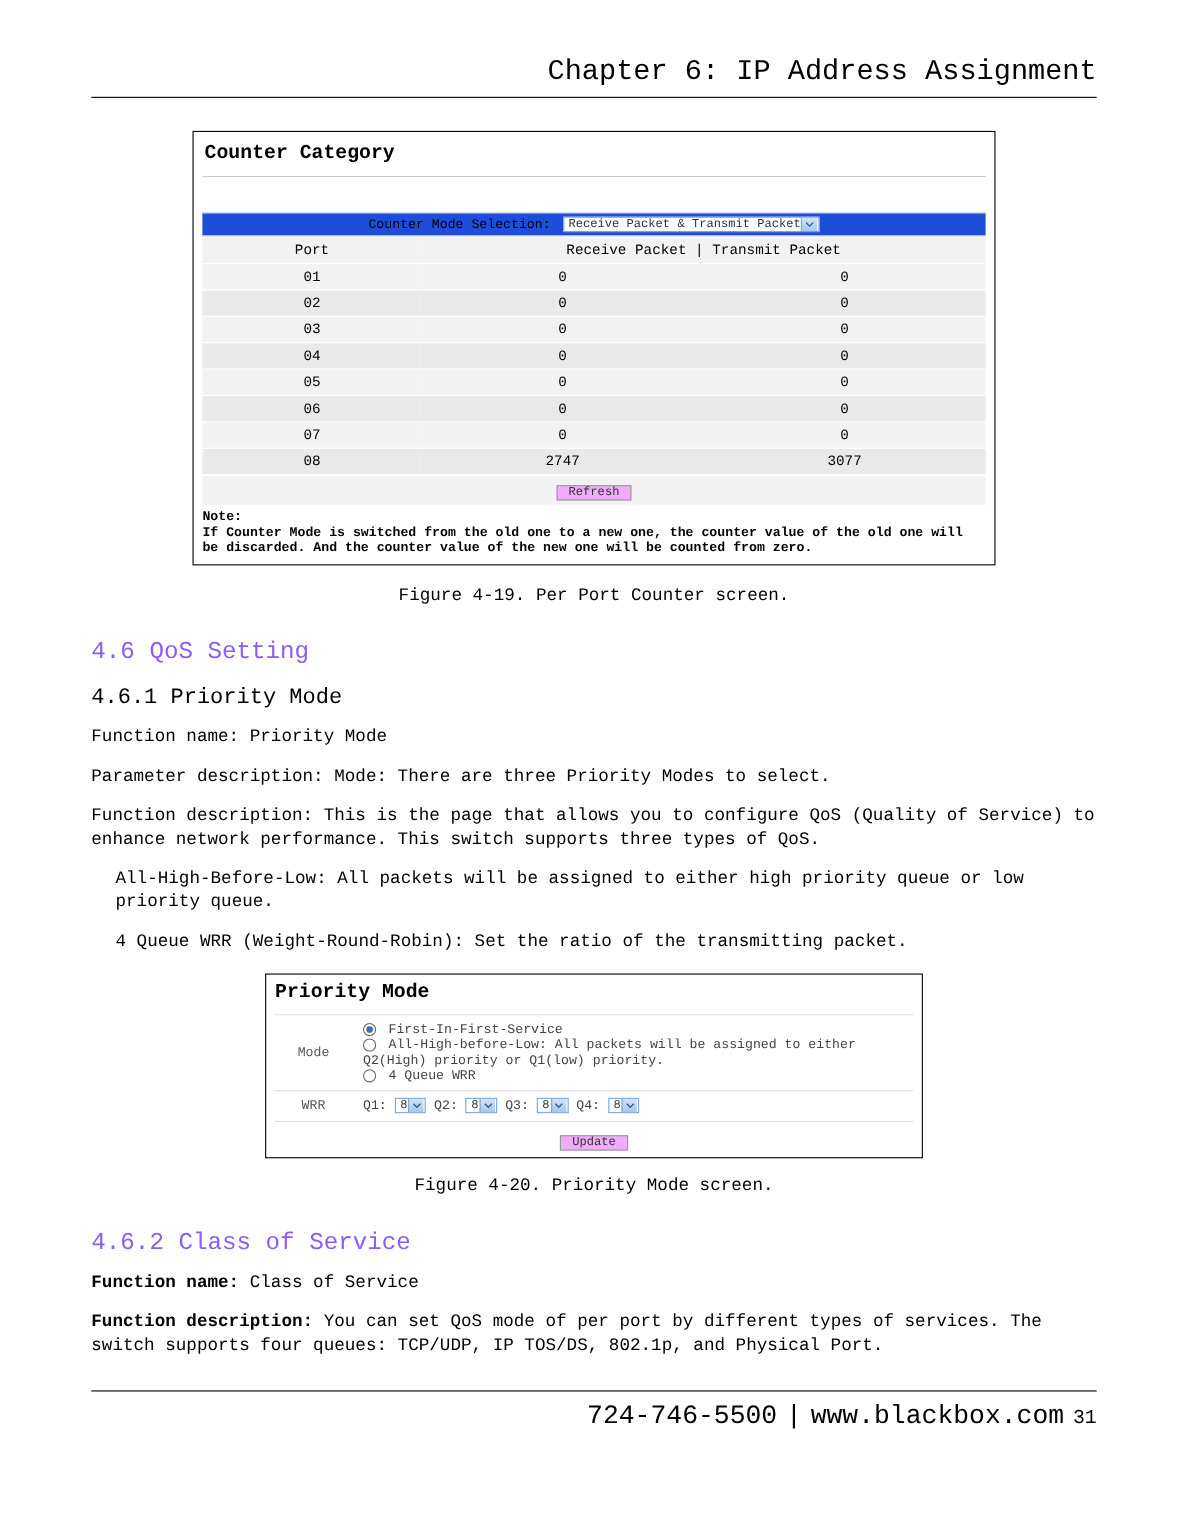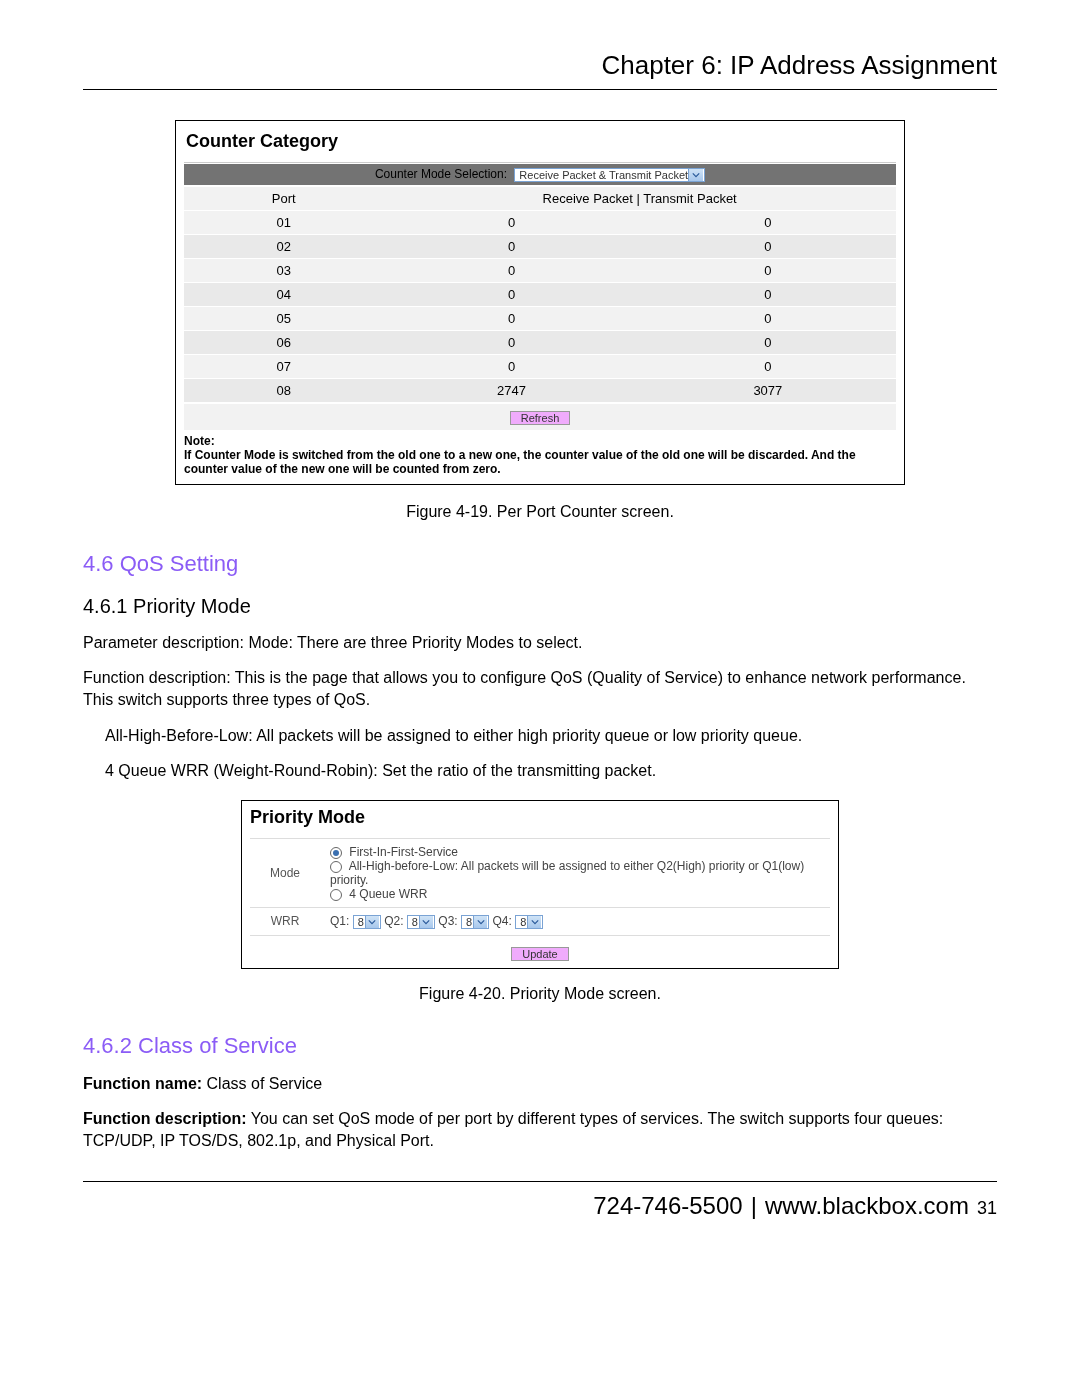--- a/index.html
+++ b/index.html
@@ -9,20 +9,21 @@
     font-family: Arial, Helvetica, sans-serif;
     color: #000;
   }
   .page {
     width: 1004px;
     min-height: 1397px;
     margin: 0 auto;
     padding: 50px 45px 12px 45px;
     box-sizing: border-box;
     position: relative;
+    font-family: Liberation Mono, monospace;
   }
   .header-title {
     text-align: right;
     font-size: 26px;
     padding-bottom: 8px;
     border-bottom: 1.5px solid #000;
     margin-bottom: 30px;
   }
 
   
@@ -34,26 +35,27 @@
   }
   .cc-title {
     font-weight: bold;
     font-size: 18px;
     padding: 4px 2px 10px 2px;
   }
   .cc-divider {
     border-top: 1px solid #ccc;
   }
   .cc-selection-row {
-    background: #737373;
+    background: #1d4ed8;
     font-size: 12px;
     text-align: center;
     padding: 3px 0;
     border-top: 1px solid #fff;
     border-bottom: 1px solid #fff;
+    margin-top: 32px;
   }
   .cc-selection-row .sel-label { margin-right: 4px; }
   .cc-select {
     display: inline-block;
     border: 1px solid #7aa3d4;
     font-size: 11px;
     padding: 0 16px 0 4px;
     position: relative;
     background: #fff;
     color: #333;
@@ -313,20 +315,21 @@
       <span class="n-head">Note:</span><br>
       <span class="n-body">If Counter Mode is switched from the old one to a new one, the counter value of the old one will be discarded. And the counter value of the new one will be counted from zero.</span>
     </div>
   </div>
 
   <div class="caption">Figure 4-19. Per Port Counter screen.</div>
 
   <h2 class="sec">4.6 QoS Setting</h2>
   <h3 class="subsec">4.6.1 Priority Mode</h3>
 
+  <p class="body">Function name:  Priority Mode</p>
   <p class="body">Parameter description: Mode: There are three Priority Modes to select.</p>
   <p class="body">Function description: This is the page that allows you to configure QoS (Quality of Service) to enhance network performance. This switch supports three types of QoS.</p>
   <p class="body indent">All-High-Before-Low: All packets will be assigned to either high priority queue or low priority queue.</p>
   <p class="body indent">4 Queue WRR (Weight-Round-Robin): Set the ratio of the transmitting packet.</p>
 
   <div class="pm-frame">
     <div class="pm-title">Priority Mode</div>
     <table class="pm-table">
       <tbody>
           <tr>

